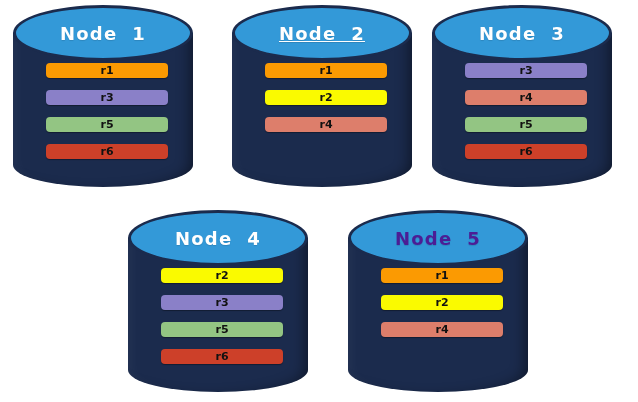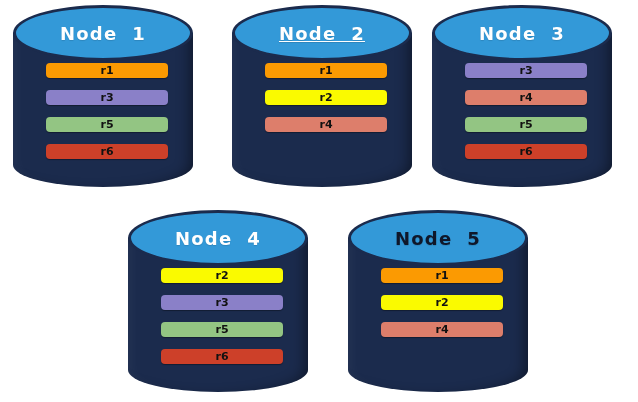--- a/index.html
+++ b/index.html
@@ -138,20 +138,20 @@
       <div class="replicas" style="top: 58px;">
         <div class="replica" style="background: rgb(250, 250, 0); color: rgb(17, 17, 17);">r2</div>
         <div class="replica" style="background: rgb(138, 128, 200); color: rgb(17, 17, 17);">r3</div>
         <div class="replica" style="background: rgb(147, 197, 131); color: rgb(17, 17, 17);">r5</div>
         <div class="replica" style="background: rgb(205, 64, 41); color: rgb(17, 17, 17);">r6</div>
       </div>
     </div>
     <div class="node" style="left: 348px; top: 210px; height: 182px;">
       <div class="cyl-body" style="top: 28px; height: 154px; background: rgb(27, 43, 77);"></div>
       <div class="cyl-top" style="background: rgb(51, 153, 216); border-color: rgb(27, 43, 77);"></div>
-      <div class="node-title" style="color: #0f172a;">Node  5</div>
+      <div class="node-title" style="color: #4c1d95;">Node  5</div>
       <div class="replicas" style="top: 58px;">
         <div class="replica" style="background: rgb(251, 154, 2); color: rgb(17, 17, 17);">r1</div>
         <div class="replica" style="background: rgb(250, 250, 0); color: rgb(17, 17, 17);">r2</div>
         <div class="replica" style="background: rgb(221, 126, 107); color: rgb(17, 17, 17);">r4</div>
       </div>
     </div>
   </div>
 
 </body></html>

